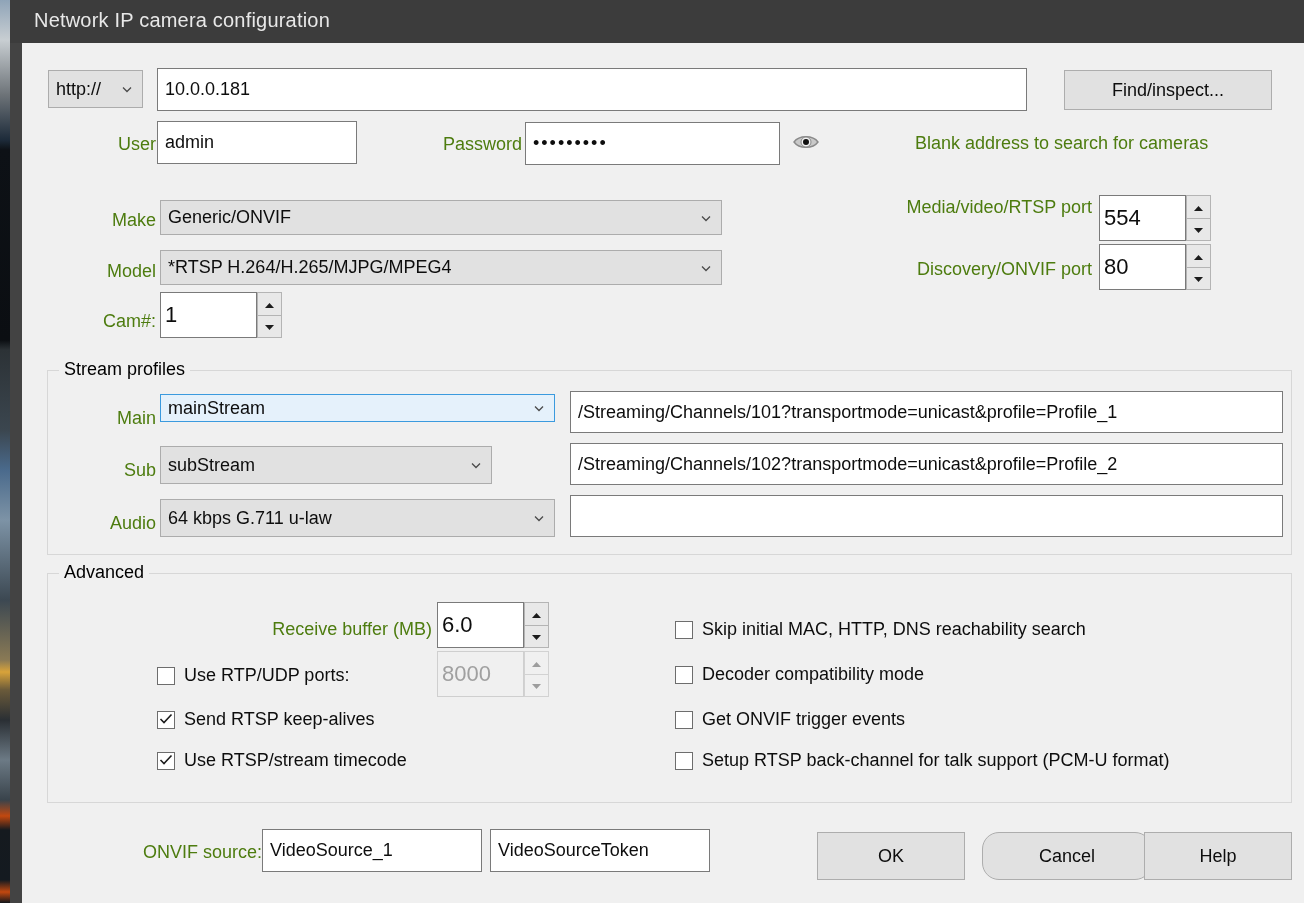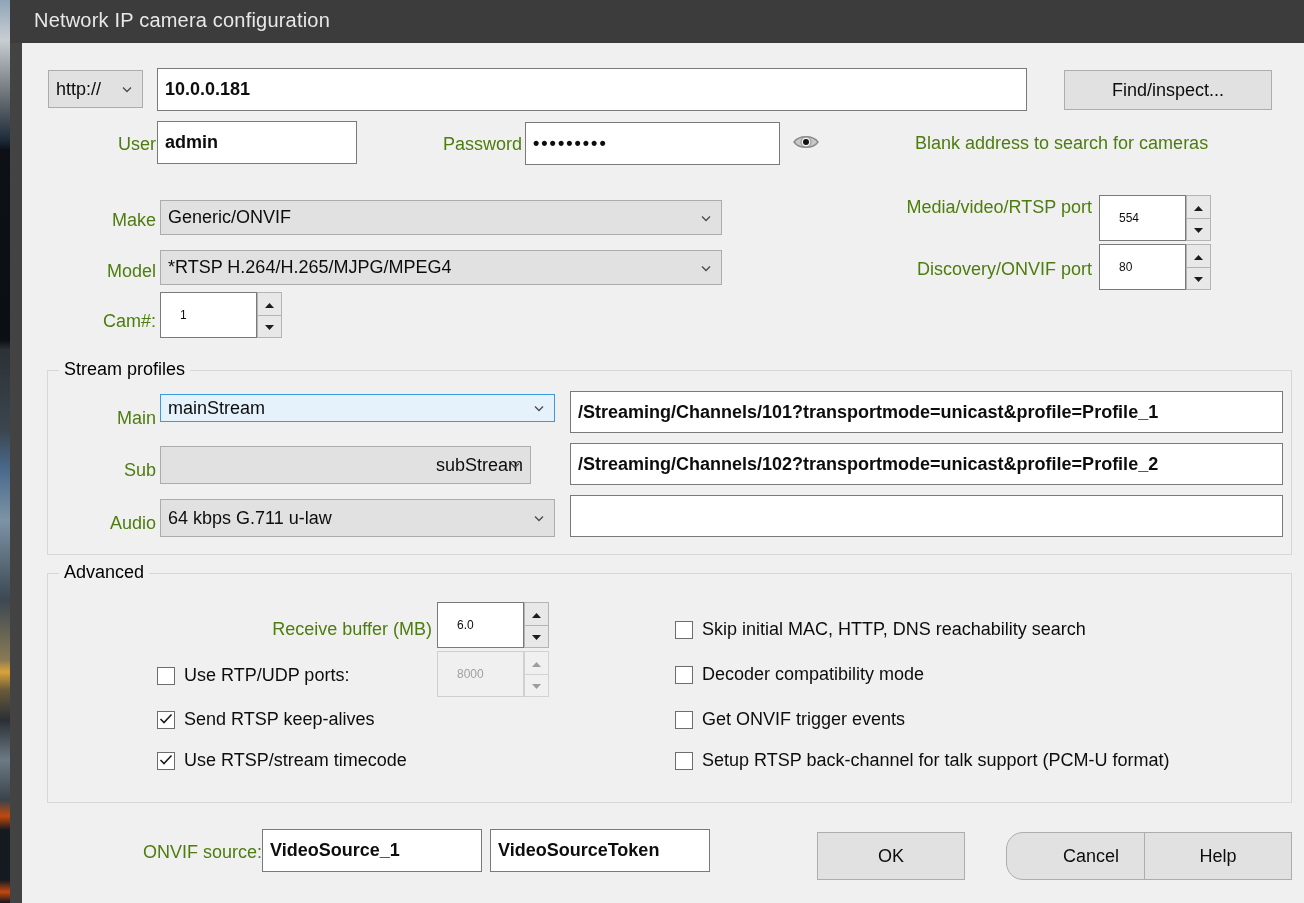--- a/index.html
+++ b/index.html
@@ -60,21 +60,21 @@
     position: absolute; font-size: 18px; color: #4d7c0f;
     white-space: nowrap; line-height: 1;
   }
   .lbl.r { text-align: right; }
 
   .tbox {
     position: absolute; background: #ffffff;
     border: 1px solid #7a7a7a;
     font-size: 18px; color: #0d0d0d;
     padding: 0 7px; display: flex; align-items: center;
-    overflow: hidden; white-space: nowrap; font-weight: bold;
+    overflow: hidden; white-space: nowrap;
   }
 
   .combo {
     position: absolute; background: #e1e1e1;
     border: 1px solid #acacac;
     font-size: 18px; color: #0d0d0d;
     padding: 0 7px; display: flex; align-items: center;
     overflow: hidden; white-space: nowrap;
   }
   .combo.focused { background: #e5f1fb; border-color: #3b9ade; }
@@ -89,21 +89,21 @@
     font-size: 18px; color: #0d0d0d;
     display: flex; align-items: center; justify-content: center;
     white-space: nowrap;
   }
 
   
   .spin { position: absolute; }
   .spin .sfield {
     position: absolute; left: 0; top: 0; bottom: 0;
     background: #ffffff; border: 1px solid #7a7a7a;
-    font-size: 12px; color: #0d0d0d; padding: 0 19px;
+    font-size: 22px; color: #0d0d0d; padding: 0 4px;
     display: flex; align-items: center; white-space: nowrap;
   }
   .spin.disabled .sfield { background: #f0f0f0; border-color: #cfcfcf; color: #a0a0a0; }
   .spin .sbtns {
     position: absolute; right: 0; top: 0; bottom: 0; width: 25px;
     display: flex; flex-direction: column;
   }
   .spin .sbtn {
     flex: 1; background: #e8e8e8; border: 1px solid #b4b4b4;
     display: flex; align-items: center; justify-content: center;
@@ -291,21 +291,21 @@
         <svg width="12" height="12" viewBox="0 0 12 12">
             <path d="M2 4.5 L6 8.5 L10 4.5" fill="none" stroke="#4a4a4a" stroke-width="1.3"></path>
           </svg>
       </span>
     </div>
     <div class="tbox" id="main-path-field" style="left:548px; top:348px; width:713px; height:42px;">
       <span>/Streaming/Channels/101?transportmode=unicast&amp;profile=Profile_1</span>
     </div>
 
     <div class="lbl r" style="left:30px; top:418px; width:104px;">Sub</div>
-    <div class="combo" id="sub-profile-combo" style="left:138px; top:403px; width:371px; height:38px;justify-content:flex-end;">
+    <div class="combo" id="sub-profile-combo" style="left:138px; top:403px; width:332px; height:38px;">
       <span>subStream</span>
       <span class="chev">
         <svg width="12" height="12" viewBox="0 0 12 12">
             <path d="M2 4.5 L6 8.5 L10 4.5" fill="none" stroke="#4a4a4a" stroke-width="1.3"></path>
           </svg>
       </span>
     </div>
     <div class="tbox" id="sub-path-field" style="left:548px; top:400px; width:713px; height:42px;">
       <span>/Streaming/Channels/102?transportmode=unicast&amp;profile=Profile_2</span>
     </div>
@@ -422,21 +422,21 @@
     <div class="tbox" id="onvif-source-field" style="left:240px; top:786px; width:220px; height:43px;">
       <span>VideoSource_1</span>
     </div>
     <div class="tbox" id="onvif-token-field" style="left:468px; top:786px; width:220px; height:43px;">
       <span>VideoSourceToken</span>
     </div>
 
     <div class="btn" id="ok-btn" style="left:795px; top:789px; width:148px; height:48px;">
       <span>OK</span>
     </div>
-    <div class="btn" id="cancel-btn" style="left:984px; top:789px; width:170px; height:48px;border-radius:17px;">
+    <div class="btn" id="cancel-btn" style="left:960px; top:789px; width:170px; height:48px;border-radius:17px;">
       <span>Cancel</span>
     </div>
     <div class="btn" id="help-btn" style="left:1122px; top:789px; width:148px; height:48px;">
       <span>Help</span>
     </div>
 
   </div>
 </div>
 
 </body></html>

